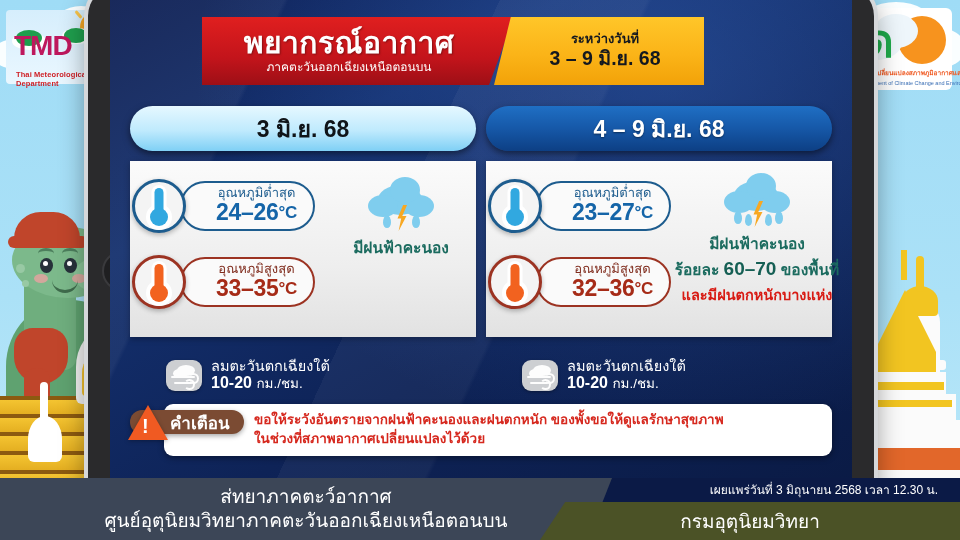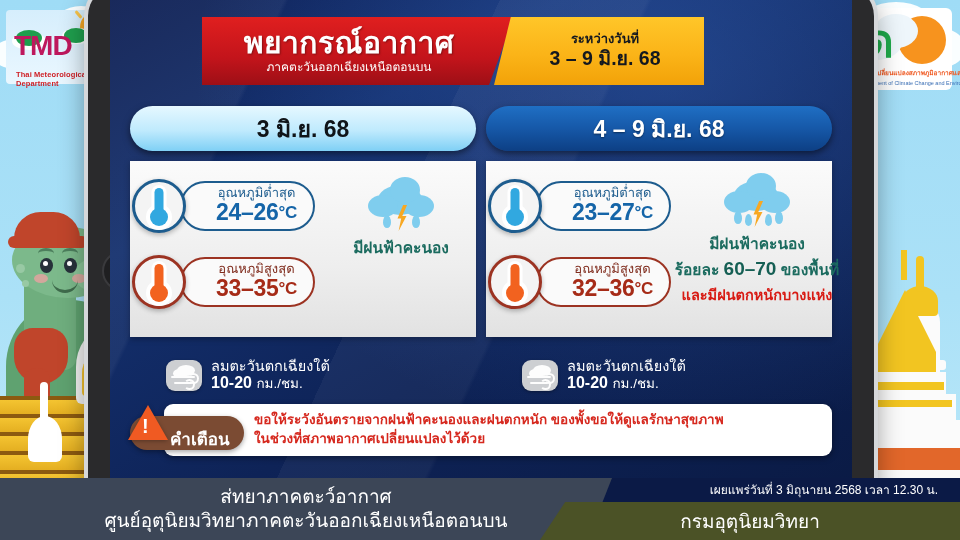--- a/index.html
+++ b/index.html
@@ -146,21 +146,21 @@
   .wswirl{position:absolute;border:2.5px solid #fdfdfd;border-radius:50%;border-left-color:transparent;}
   .windtxt{color:#ffffff;line-height:1.12;}
   .windtxt .w1{font-size:14.5px;}
   .windtxt .w2{font-size:16px;font-weight:bold;}
   .windtxt .w2 span{font-size:13.5px;font-weight:normal;}
 
   
   .warnwrap{position:absolute;left:20px;right:20px;top:410px;height:52px;z-index:6;}
   .warnbox{position:absolute;left:34px;right:0;top:0;height:52px;background:#ffffff;border-radius:9px;box-shadow:0 2px 6px rgba(0,0,0,.4);}
   .warnlabel{
-    position:absolute;left:0;top:12px;height:24px;padding:10px 14px 0 40px;border-radius:20px;
+    position:absolute;left:0;top:6px;height:24px;padding:0 14px 0 40px;border-radius:20px;
     background:#7b4b33;display:flex;align-items:center;color:#ffffff;font-size:17px;font-weight:bold;z-index:2;
     box-shadow:0 2px 5px rgba(0,0,0,.35);
   }
   .tri{position:absolute;left:-2px;top:1px;width:0;height:0;border-left:20px solid transparent;border-right:20px solid transparent;border-bottom:35px solid #f05a22;z-index:3;filter:drop-shadow(0 1px 2px rgba(0,0,0,.3));}
   .tri-in{position:absolute;left:12px;top:12px;color:#ffffff;font-size:20px;font-weight:bold;z-index:4;line-height:1;}
   .warntext{position:absolute;left:124px;top:7px;color:#d6281e;font-size:13.5px;line-height:1.38;font-weight:bold;}
 
   
   .footer{position:absolute;left:0;right:0;bottom:0;height:62px;z-index:8;}
   .foot-left{

